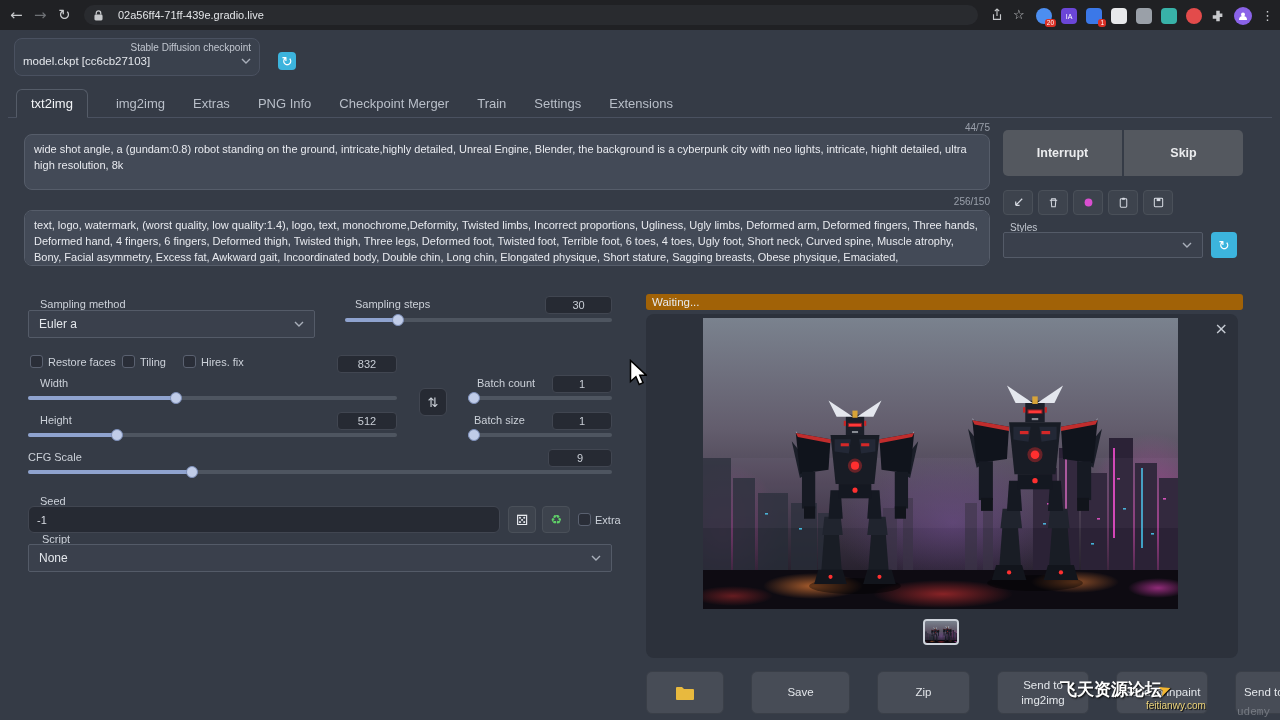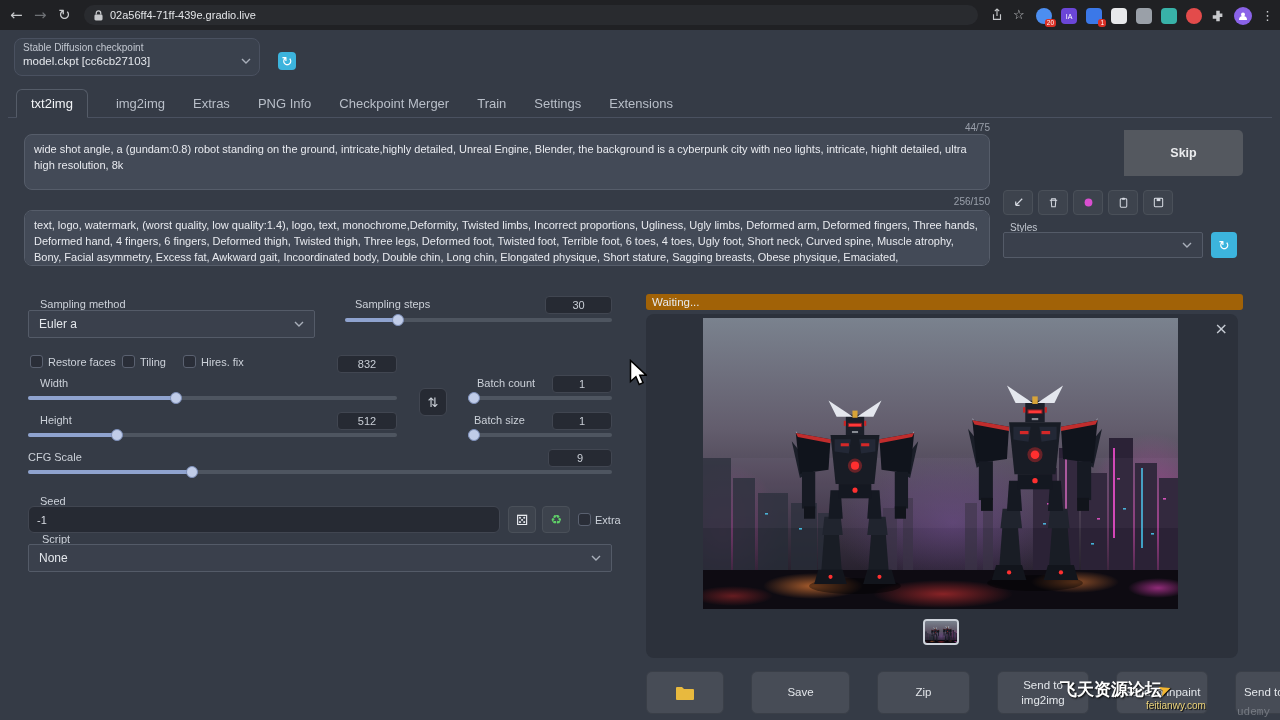--- a/index.html
+++ b/index.html
@@ -7,31 +7,31 @@
               font-family:"Liberation Sans", sans-serif; }
   .abs { position:absolute; }
   .icon { font-family:"DejaVu Sans", sans-serif; }
 
   
   .browser-bar { position:absolute; top:0; left:0; width:1280px; height:30px; background:#202124; }
   .navg { color:#c7c9cc; font-size:15px; line-height:30px; cursor:default; }
   .navg.dim { color:#6e7175; }
   .omnibox { position:absolute; left:84px; top:5px; width:894px; height:20px; background:#292b2f;
              border-radius:10px; display:flex; align-items:center; padding:0 10px; gap:7px; }
-  .url { color:#e3e5e8; font-size:11px; }
+  .url { color:#e3e5e8; font-size:11px;margin-left:8px; }
   .extrow { position:absolute; left:1036px; top:7px; display:flex; gap:9px; align-items:center; }
   .exticon { position:relative; width:16px; height:16px; border-radius:4px; display:flex;
              align-items:center; justify-content:center; font-size:7px; color:#fff; }
   .badge { position:absolute; right:-4px; bottom:-3px; background:#d93025; color:#fff;
            font-size:6.5px; line-height:8px; padding:0 2px; border-radius:3px; }
 
   
   .app { position:absolute; top:30px; left:0; width:1280px; height:690px; background:#353b46; }
 
-  .block { background:#3a414d; border:1px solid #4a5160; border-radius:8px; }
+  .block { background:#3a414d; border:1px solid #4a5160; border-radius:8px;text-align:right; }
   .sublbl { font-size:10px; color:#c2c7d0; }
   .lbl { font-size:11px; color:#ccd1d9; }
   .dd { background:#3a404c; border:1px solid #545b68; border-radius:2px; display:flex;
         align-items:center; justify-content:space-between; padding:0 10px; color:#e4e7ec; font-size:12px; }
   .numbox { background:#262a33; border:1px solid #414651; border-radius:4px; color:#c9ced6;
             font-size:11px; text-align:center; height:18px; width:100%; }
   .track { position:absolute; height:4px; background:#4e5560; border-radius:2px; }
   .fill { height:100%; background:#8fa3cf; border-radius:2px; }
   .knob { position:absolute; top:-4px; width:12px; height:12px; border-radius:50%;
           background:#c0cce8; border:1px solid #7e90ba; }
@@ -136,20 +136,21 @@
     <span class="tab">Extensions</span>
   </div>
   <div class="divider"></div>
 
   <div class="counter" style="left:24px;top:92px">44/75</div>
   <textarea class="prompt" style="left: 24px; top: 104px;">wide shot angle, a (gundam:0.8) robot standing on the ground, intricate,highly detailed, Unreal Engine, Blender, the background is a cyberpunk city with neo lights, intricate, highlt detailed, ultra high resolution, 8k</textarea>
 
   <div class="counter" style="left:24px;top:166px">256/150</div>
   <textarea class="prompt" style="left: 24px; top: 180px;">text, logo, watermark, (worst quality, low quality:1.4), logo, text, monochrome,Deformity, Twisted limbs, Incorrect proportions, Ugliness, Ugly limbs, Deformed arm, Deformed fingers, Three hands, Deformed hand, 4 fingers, 6 fingers, Deformed thigh, Twisted thigh, Three legs, Deformed foot, Twisted foot, Terrible foot, 6 toes, 4 toes, Ugly foot, Short neck, Curved spine, Muscle atrophy, Bony, Facial asymmetry, Excess fat, Awkward gait, Incoordinated body, Double chin, Long chin, Elongated physique, Short stature, Sagging breasts, Obese physique, Emaciated,</textarea>
 
+  <div class="genbtn" style="left:1003px;top:100px;width:119px;height:46px;border-radius:5px 0 0 5px">Interrupt</div>
   <div class="genbtn" style="left:1124px;top:100px;width:119px;height:46px;border-radius:0 5px 5px 0">Skip</div>
 
   <div class="abs" style="left:1003px;top:160px;display:flex;gap:5px">
     <div class="minibtn">
       <svg width="13" height="13" viewBox="0 0 14 14">
         <path d="M11 3L4 10M4 10h4.2M4 10V5.8" stroke="#d6dae2" stroke-width="1.3" fill="none"></path>
       </svg>
     </div>
     <div class="minibtn">
       <svg width="13" height="13" viewBox="0 0 14 14">

